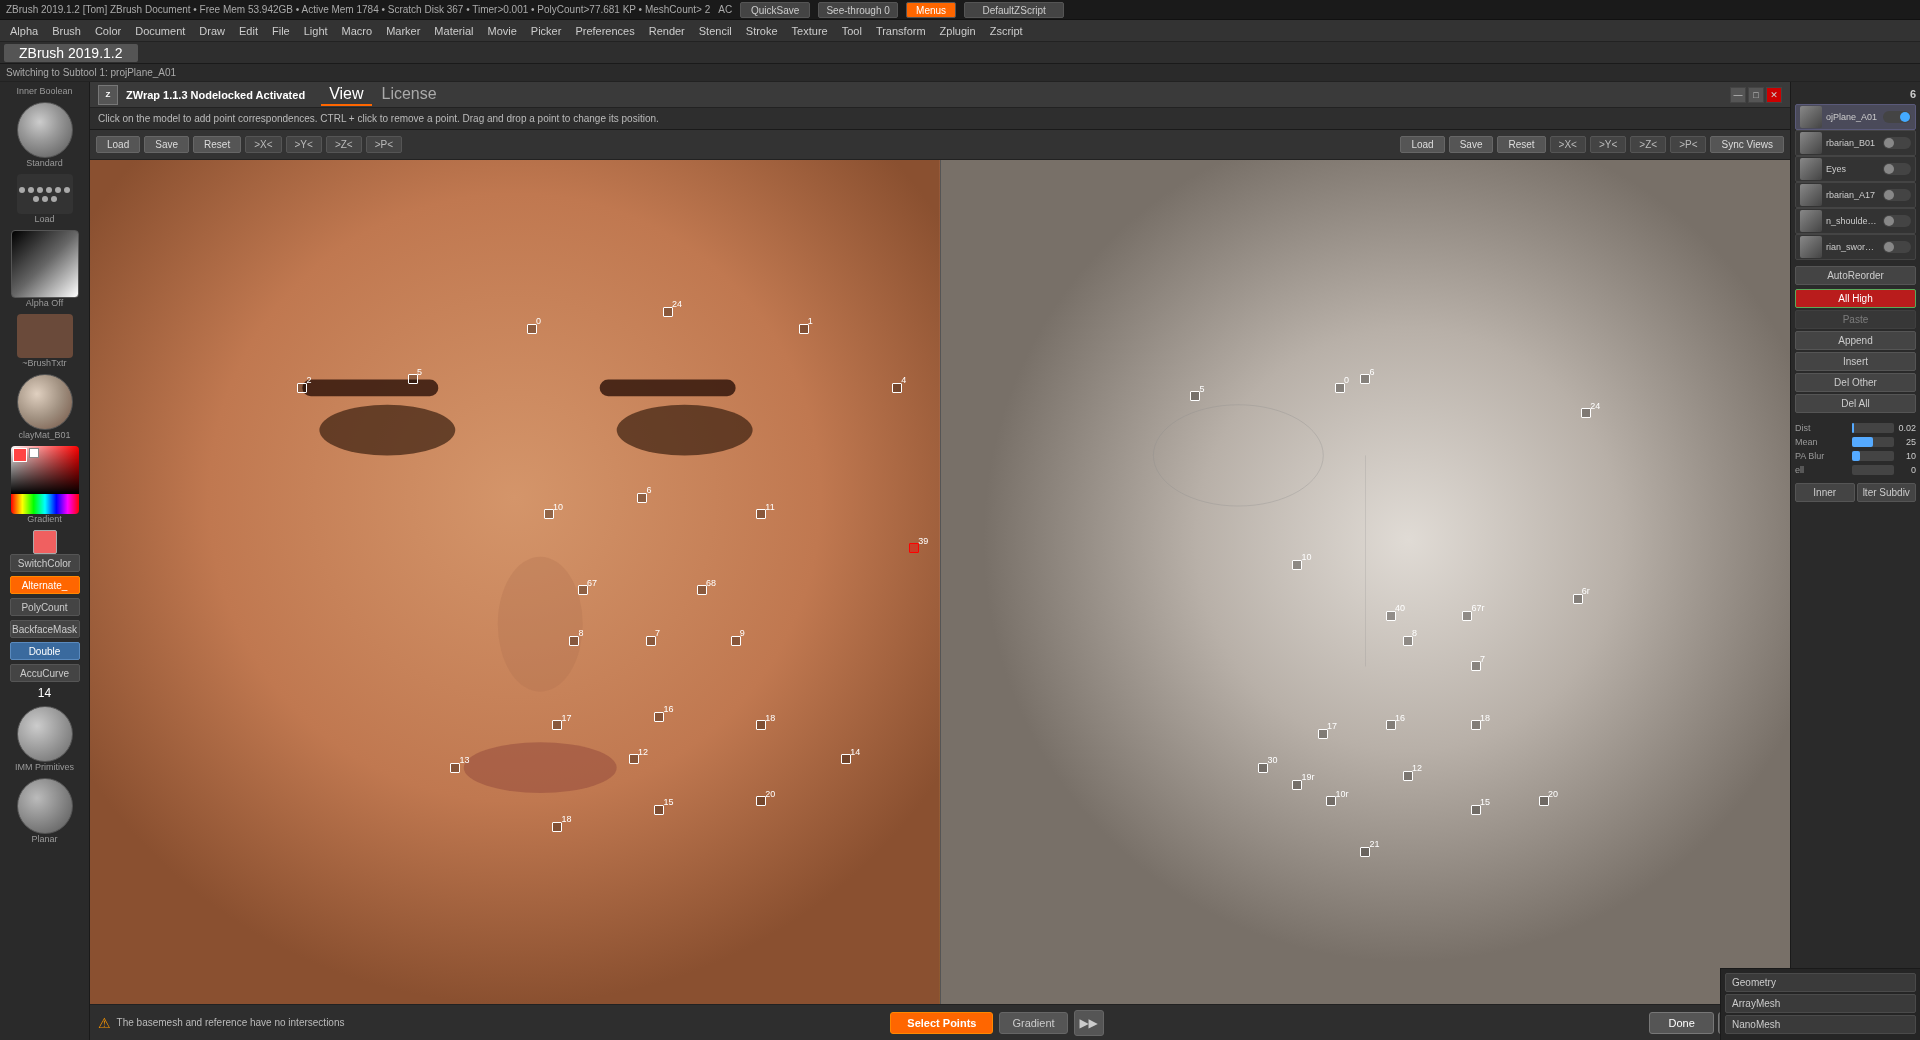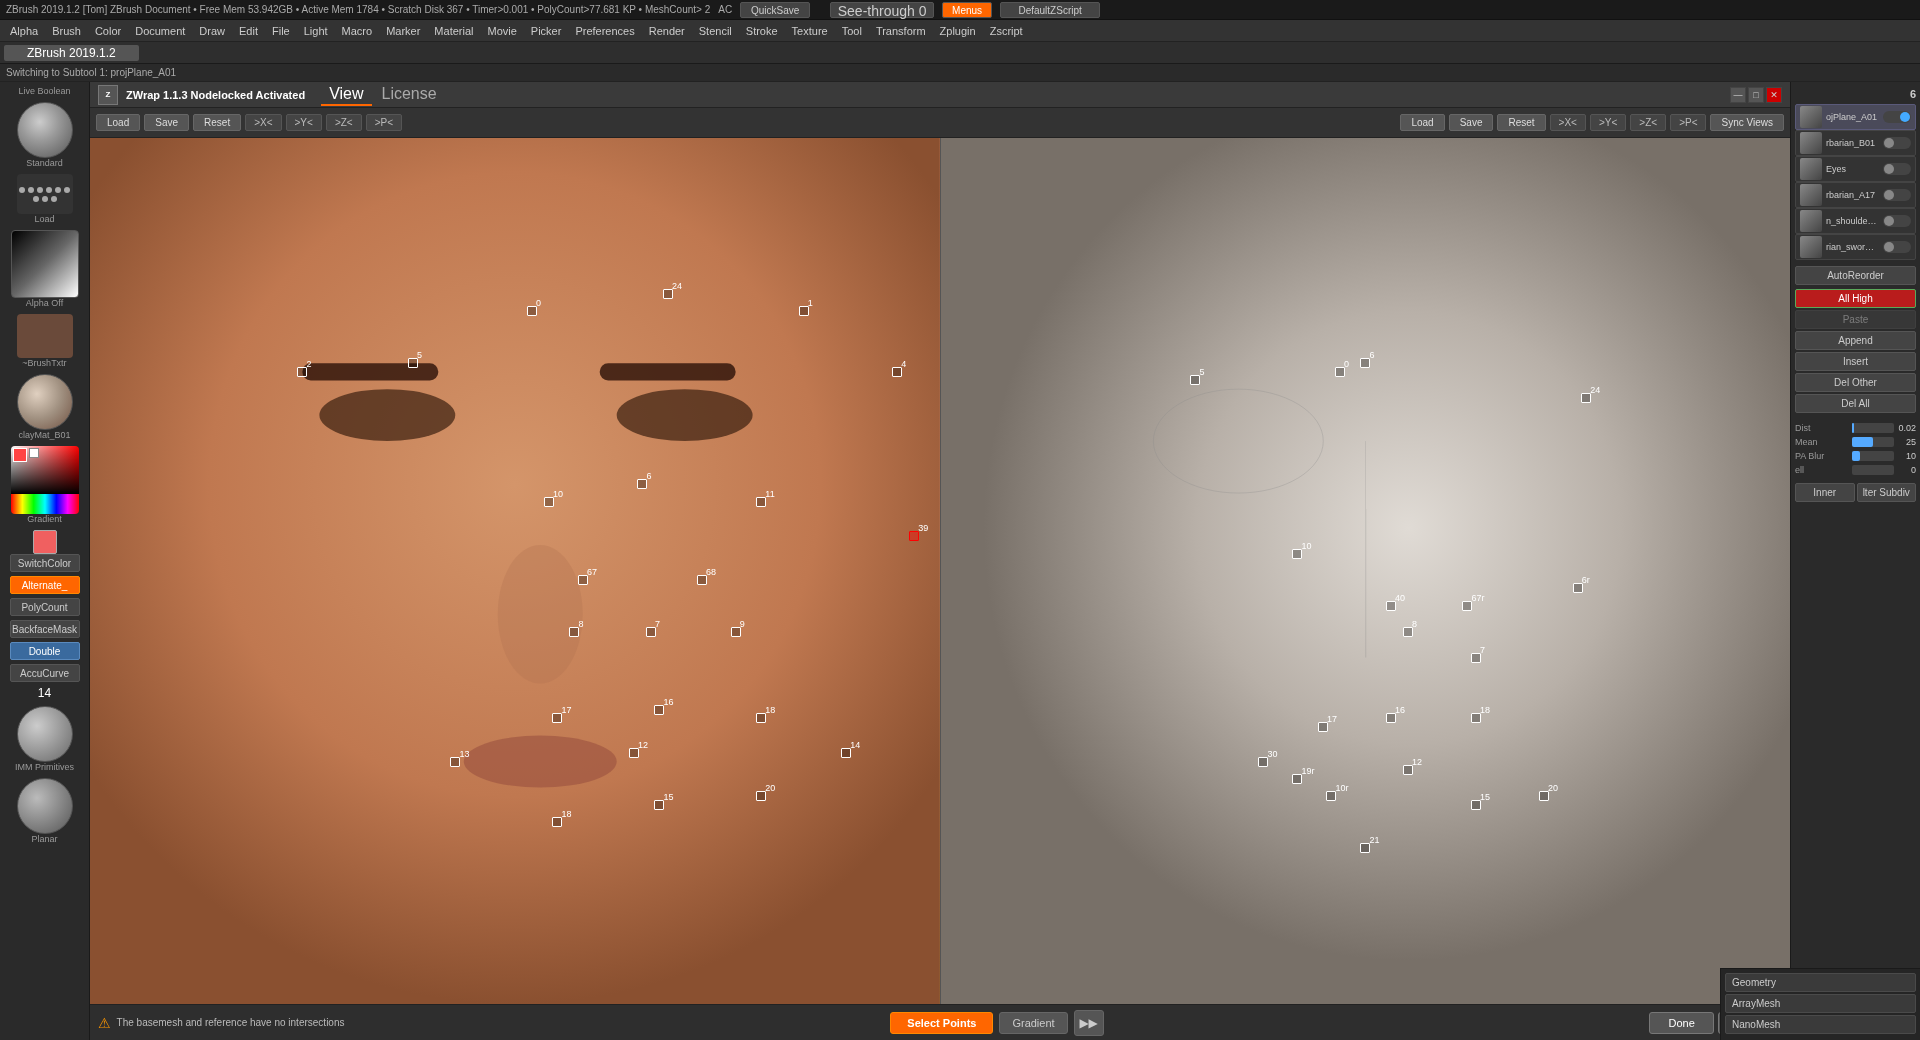--- a/index.html
+++ b/index.html
@@ -49,22 +49,22 @@
     #toolbar {
       height: 22px;
       background: #2e2e2e;
       display: flex;
       align-items: center;
       padding: 0 4px;
       gap: 2px;
       border-bottom: 1px solid #1a1a1a;
     }
     .toolbar-item {
-      padding: 1px 23px;
-      font-size: 12px;
+      padding: 1px 15px;
+      font-size: 14px;
       color: #bbb;
       cursor: pointer;
       border-radius: 2px;
     }
     .toolbar-highlight { background: #555; color: #fff; }
 
     
     #subtool-notice {
       height: 18px;
       background: #2a2a2a;
@@ -591,21 +591,21 @@
       cursor: pointer;
     }
   </style>
 </head>
 <body>
 
 <div id="title-bar">
   <span>ZBrush 2019.1.2 [Tom] ZBrush Document • Free Mem 53.942GB • Active Mem 1784 • Scratch Disk 367 • Timer&gt;0.001 • PolyCount&gt;77.681 KP • MeshCount&gt; 2</span>
   <span>AC</span>
   <button class="sidebar-btn" style="width:70px;height:16px;line-height:16px;font-size:10px;">QuickSave</button>
-  <button class="sidebar-btn" style="width:104px;height:16px;line-height:16px;font-size:14px;margin-left:12px;">See-through 0</button>
+  <button class="sidebar-btn" style="width:80px;height:16px;line-height:16px;font-size:10px;">See-through 0</button>
   <button class="sidebar-btn" style="width:50px;height:16px;line-height:16px;font-size:10px;background:#f60;color:#fff;">Menus</button>
   <button class="sidebar-btn" style="width:100px;height:16px;line-height:16px;font-size:10px;">DefaultZScript</button>
 </div>
 
 <div id="menu-bar">
     <span class="menu-item">Alpha</span>
     <span class="menu-item">Brush</span>
     <span class="menu-item">Color</span>
     <span class="menu-item">Document</span>
     <span class="menu-item">Draw</span>
@@ -633,21 +633,21 @@
 </div>
 
 <div id="subtool-notice">
   <span>Switching to Subtool 1:  projPlane_A01</span>
 </div>
 
 <div id="main-layout">
 
   <div id="left-sidebar">
     <div class="sidebar-section">
-      <span class="sidebar-label">Live Boolean</span>
+      <span class="sidebar-label">Inner Boolean</span>
     </div>
 
     <div class="sidebar-section">
       <div class="sidebar-thumb" style="background: radial-gradient(circle at 40% 35%, #ccc 0%, #999 40%, #555 100%);"></div>
       <span class="sidebar-label">Standard</span>
     </div>
 
     <div class="sidebar-section">
       <div class="sidebar-brush-dots">
         <div class="brush-dot"></div>
@@ -727,20 +727,23 @@
         <span class="zwrap-tab active">View</span>
         <span class="zwrap-tab">License</span>
       </div>
       <div id="zwrap-window-btns">
         <div class="zwrap-win-btn">—</div>
         <div class="zwrap-win-btn">□</div>
         <div class="zwrap-win-btn close">✕</div>
       </div>
     </div>
 
+    <div id="zwrap-instruction">
+      <span>Click on the model to add point correspondences. CTRL + click to remove a point. Drag and drop a point to change its position.</span>
+    </div>
 
     <div id="zwrap-toolbar">
       <button class="zw-btn">Load</button>
       <button class="zw-btn">Save</button>
       <button class="zw-btn">Reset</button>
       <button class="zw-axis-btn">&gt;X&lt;</button>
       <button class="zw-axis-btn">&gt;Y&lt;</button>
       <button class="zw-axis-btn">&gt;Z&lt;</button>
       <button class="zw-axis-btn">&gt;P&lt;</button>
 

